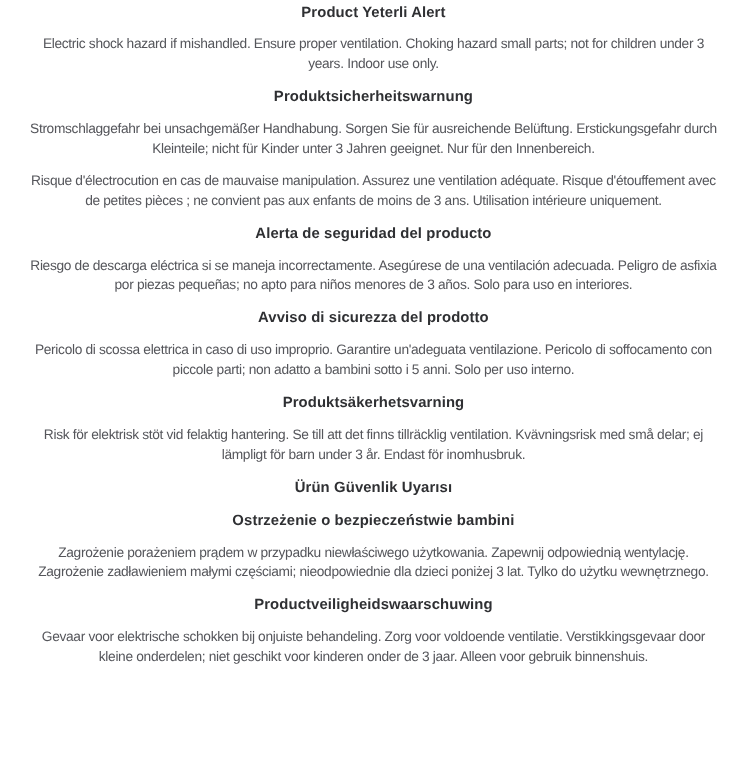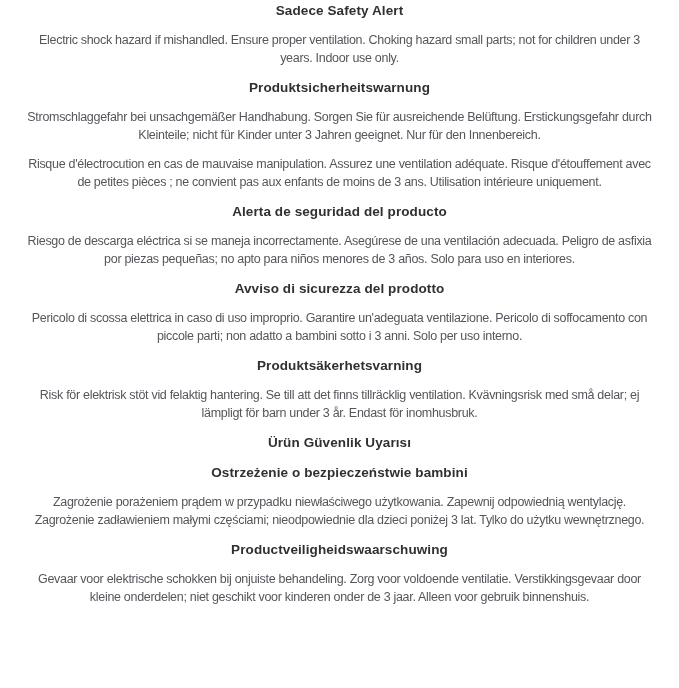--- a/index.html
+++ b/index.html
@@ -37,21 +37,21 @@
     margin: 0 0 12px 0;
     white-space: pre-line;
   }
 </style>
 </head>
 <body>
 
 <main class="doc">
 
   <section class="sec">
-    <h2 class="sec-heading">Sadece Safety Alert</h2>
+    <h2 class="sec-heading">Product Yeterli Alert</h2>
     <p class="sec-body">Electric shock hazard if mishandled. Ensure proper ventilation. Choking hazard small parts; not for children under 3
 years. Indoor use only.</p>
   </section>
 
   <section class="sec">
     <h2 class="sec-heading">Produktsicherheitswarnung</h2>
     <p class="sec-body">Stromschlaggefahr bei unsachgemäßer Handhabung. Sorgen Sie für ausreichende Belüftung. Erstickungsgefahr durch
 Kleinteile; nicht für Kinder unter 3 Jahren geeignet. Nur für den Innenbereich.</p>
   </section>
 
@@ -62,21 +62,21 @@
 
   <section class="sec">
     <h2 class="sec-heading">Alerta de seguridad del producto</h2>
     <p class="sec-body">Riesgo de descarga eléctrica si se maneja incorrectamente. Asegúrese de una ventilación adecuada. Peligro de asfixia
 por piezas pequeñas; no apto para niños menores de 3 años. Solo para uso en interiores.</p>
   </section>
 
   <section class="sec">
     <h2 class="sec-heading">Avviso di sicurezza del prodotto</h2>
     <p class="sec-body">Pericolo di scossa elettrica in caso di uso improprio. Garantire un'adeguata ventilazione. Pericolo di soffocamento con
-piccole parti; non adatto a bambini sotto i 3 anni. Solo per uso interno.</p>
+piccole parti; non adatto a bambini sotto i 5 anni. Solo per uso interno.</p>
   </section>
 
   <section class="sec">
     <h2 class="sec-heading">Produktsäkerhetsvarning</h2>
     <p class="sec-body">Risk för elektrisk stöt vid felaktig hantering. Se till att det finns tillräcklig ventilation. Kvävningsrisk med små delar; ej
 lämpligt för barn under 3 år. Endast för inomhusbruk.</p>
   </section>
 
   <section class="sec">
     <h2 class="sec-heading">Ürün Güvenlik Uyarısı</h2>

